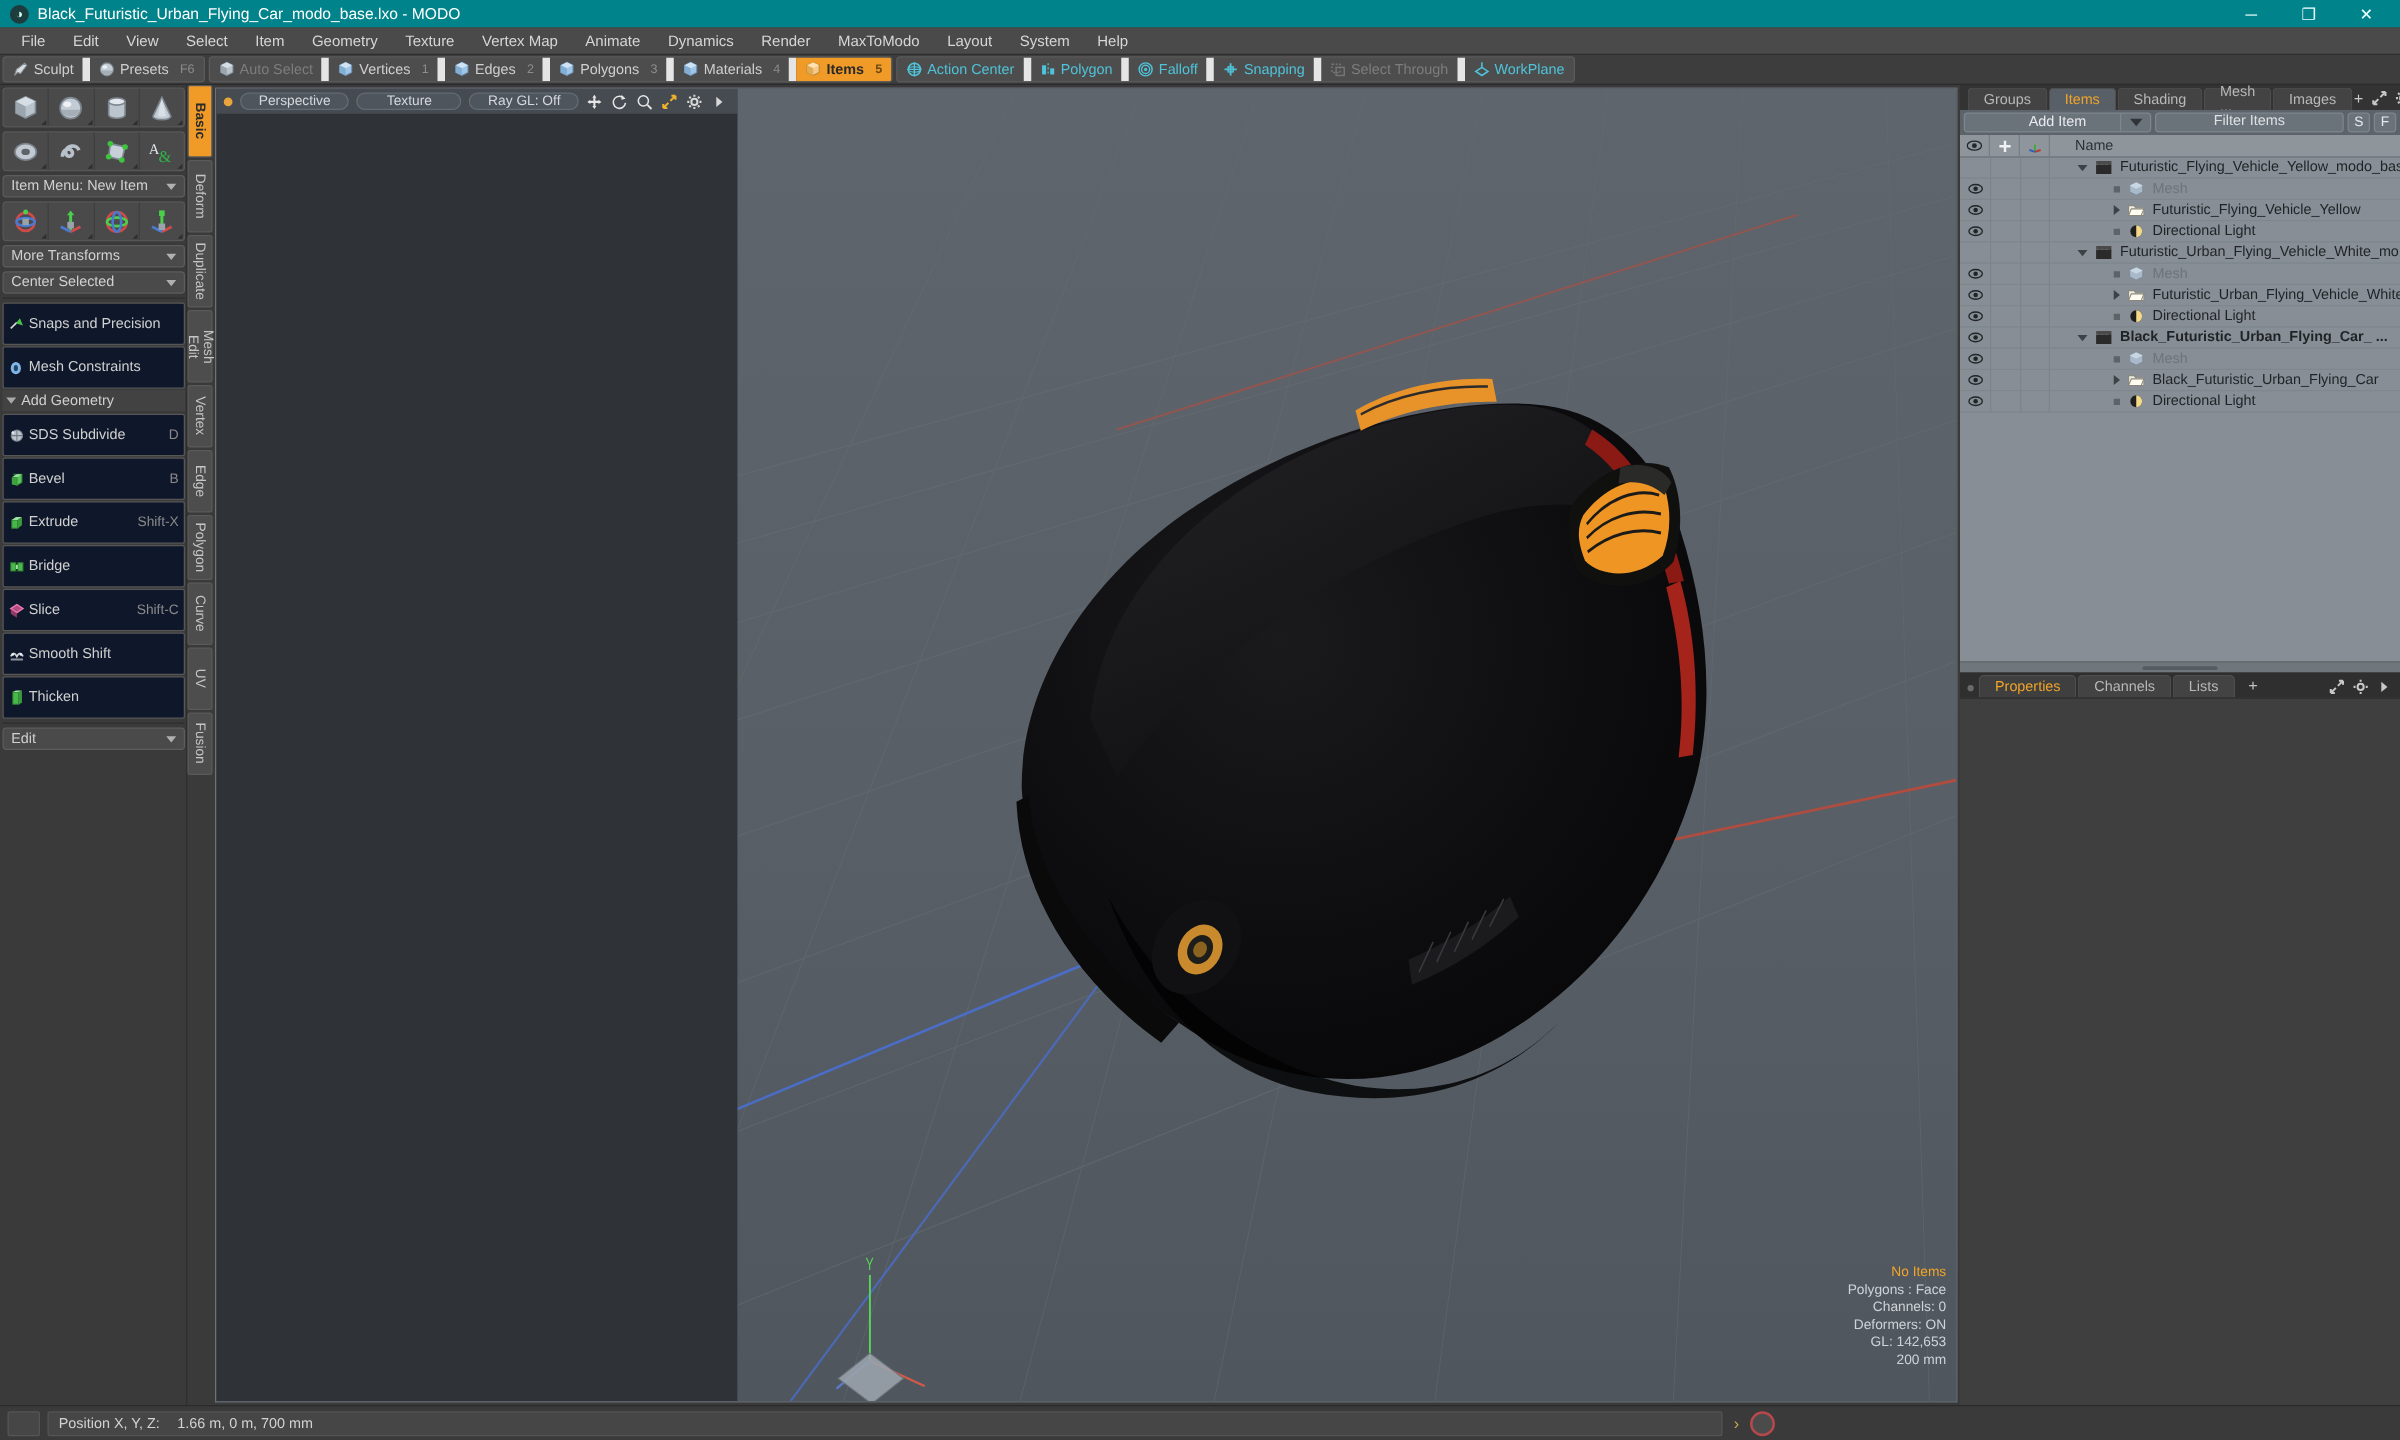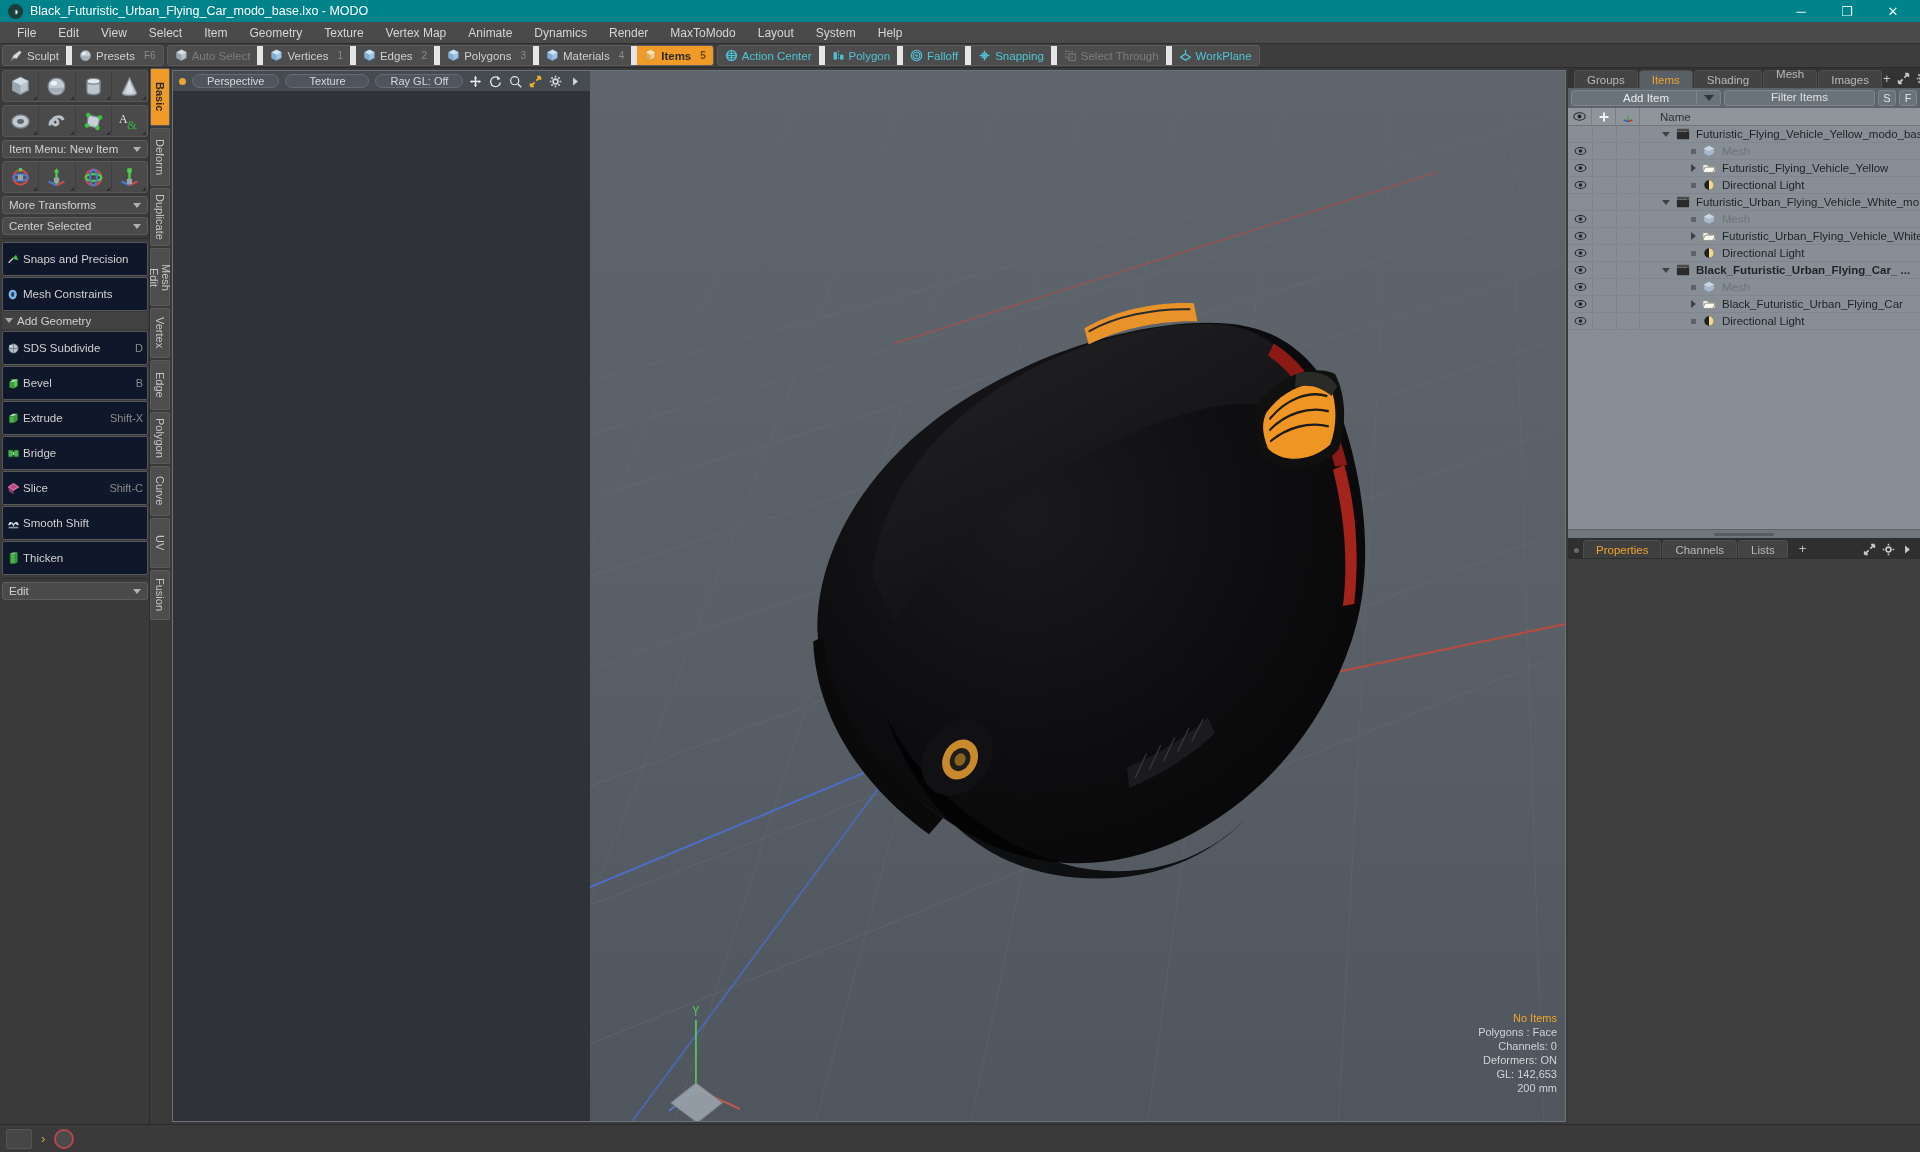--- a/index.html
+++ b/index.html
@@ -994,15 +994,19 @@
               <path d="M5 3 L11 8 L5 13 Z" fill="#c8c8c8"></path>
             </svg></span>
         </div>
       </div>
     <div id="propbody"></div>
   </div>
 </div>
 
 <div id="statusbar">
   <div class="sb-left"></div>
+  <div class="sb-pos">
+    <span>Position X, Y, Z:</span>
+    <span>1.66 m, 0 m, 700 mm</span>
+  </div>
   <span class="sb-prompt">›</span>
   <div class="sb-rec"></div>
 </div>
 
 </body></html>

